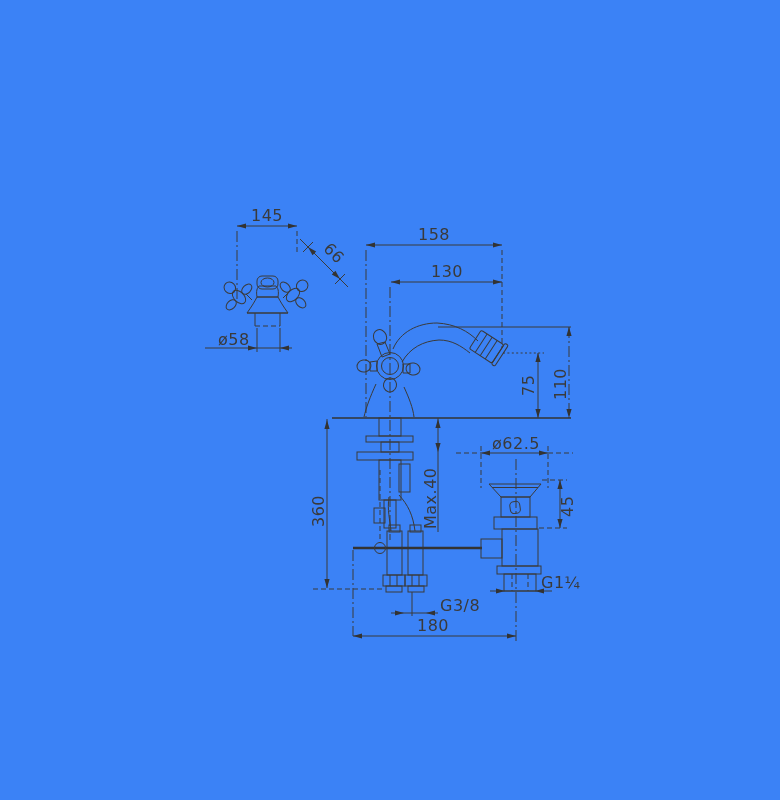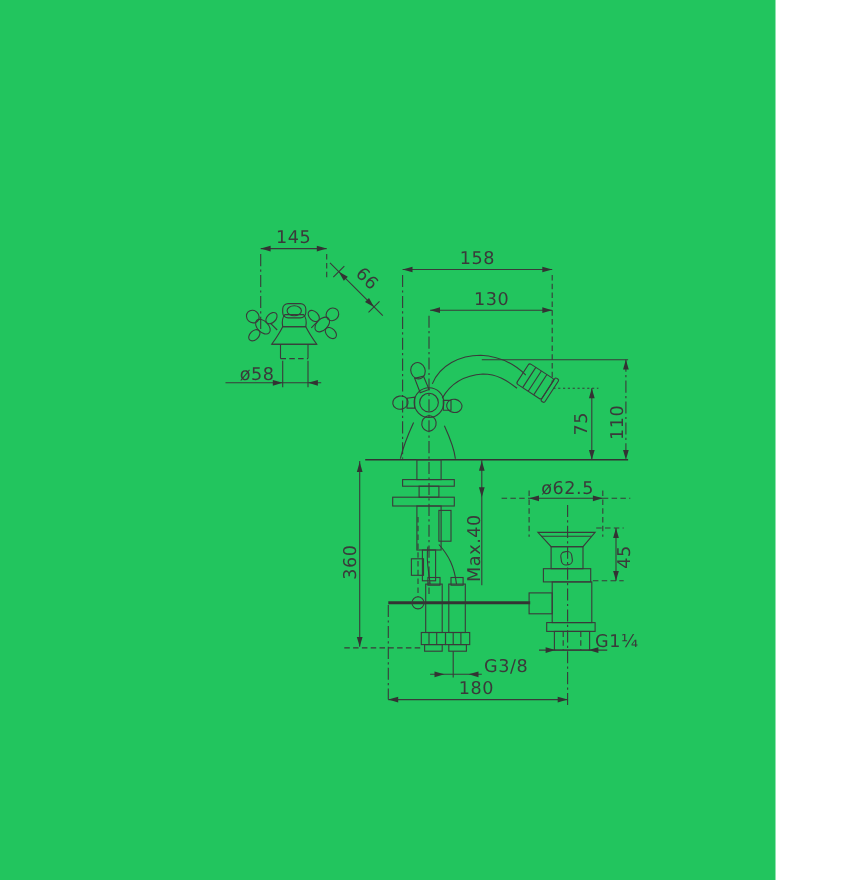--- a/index.html
+++ b/index.html
@@ -1,16 +1,16 @@
 <!DOCTYPE html>
 <html><head>
 <meta charset="utf-8">
 <style>
   html,body{margin:0;padding:0;background:#ffffff;}
-  .canvas{position:relative;width:705px;height:800px;background:#22c55e;overflow:hidden;
+  .canvas{position:relative;width:780px;height:800px;background:#3b82f6;overflow:hidden;
           font-family:"DejaVu Sans", sans-serif;text-align:center;}
   svg{position:absolute;left:0;top:0;}
   text{font-family:"DejaVu Sans", sans-serif;font-size:16px;fill:#3a3a3a;letter-spacing:0.5px;}
   .thin{stroke:#3a3a3a;stroke-width:1;fill:none;}
   .med{stroke:#333;stroke-width:1.4;fill:none;}
   .thick{stroke:#333;stroke-width:2.6;fill:none;}
   .dash{stroke-dasharray:5,3;}
   .dashdot{stroke-dasharray:11,3,2,3;}
   .dot{stroke-dasharray:2,2.4;}
   .arr{fill:#333;stroke:none;}

